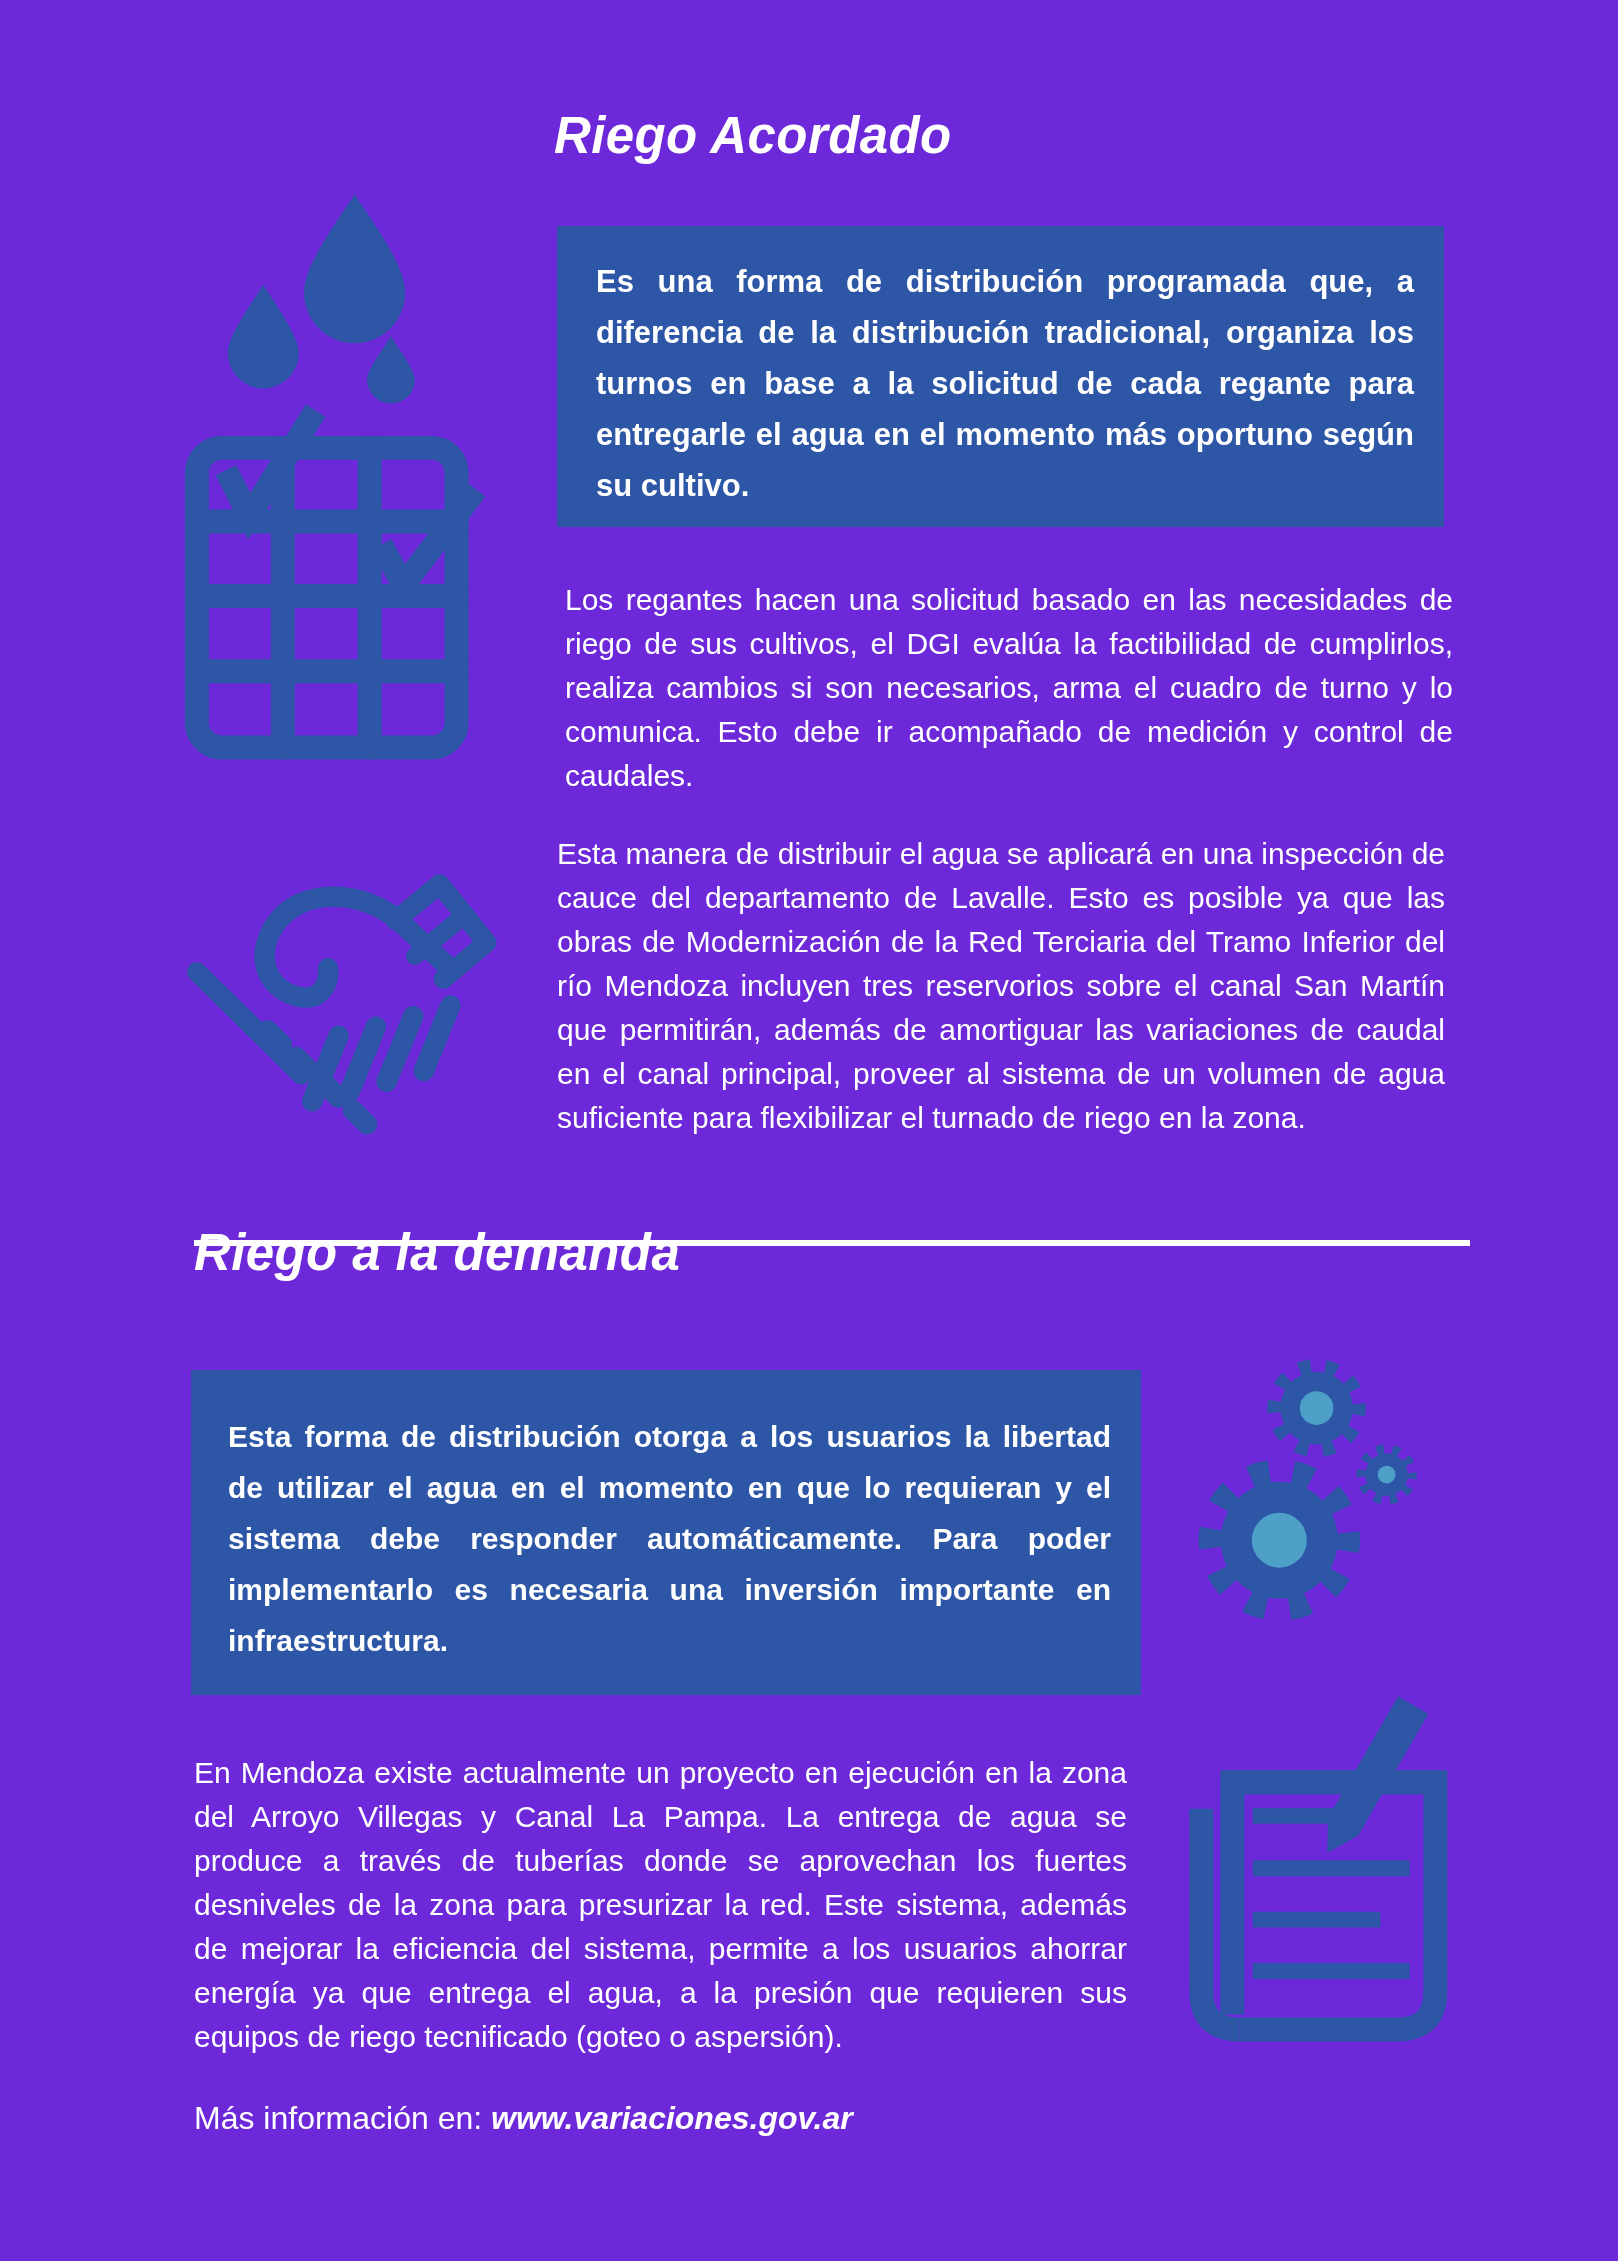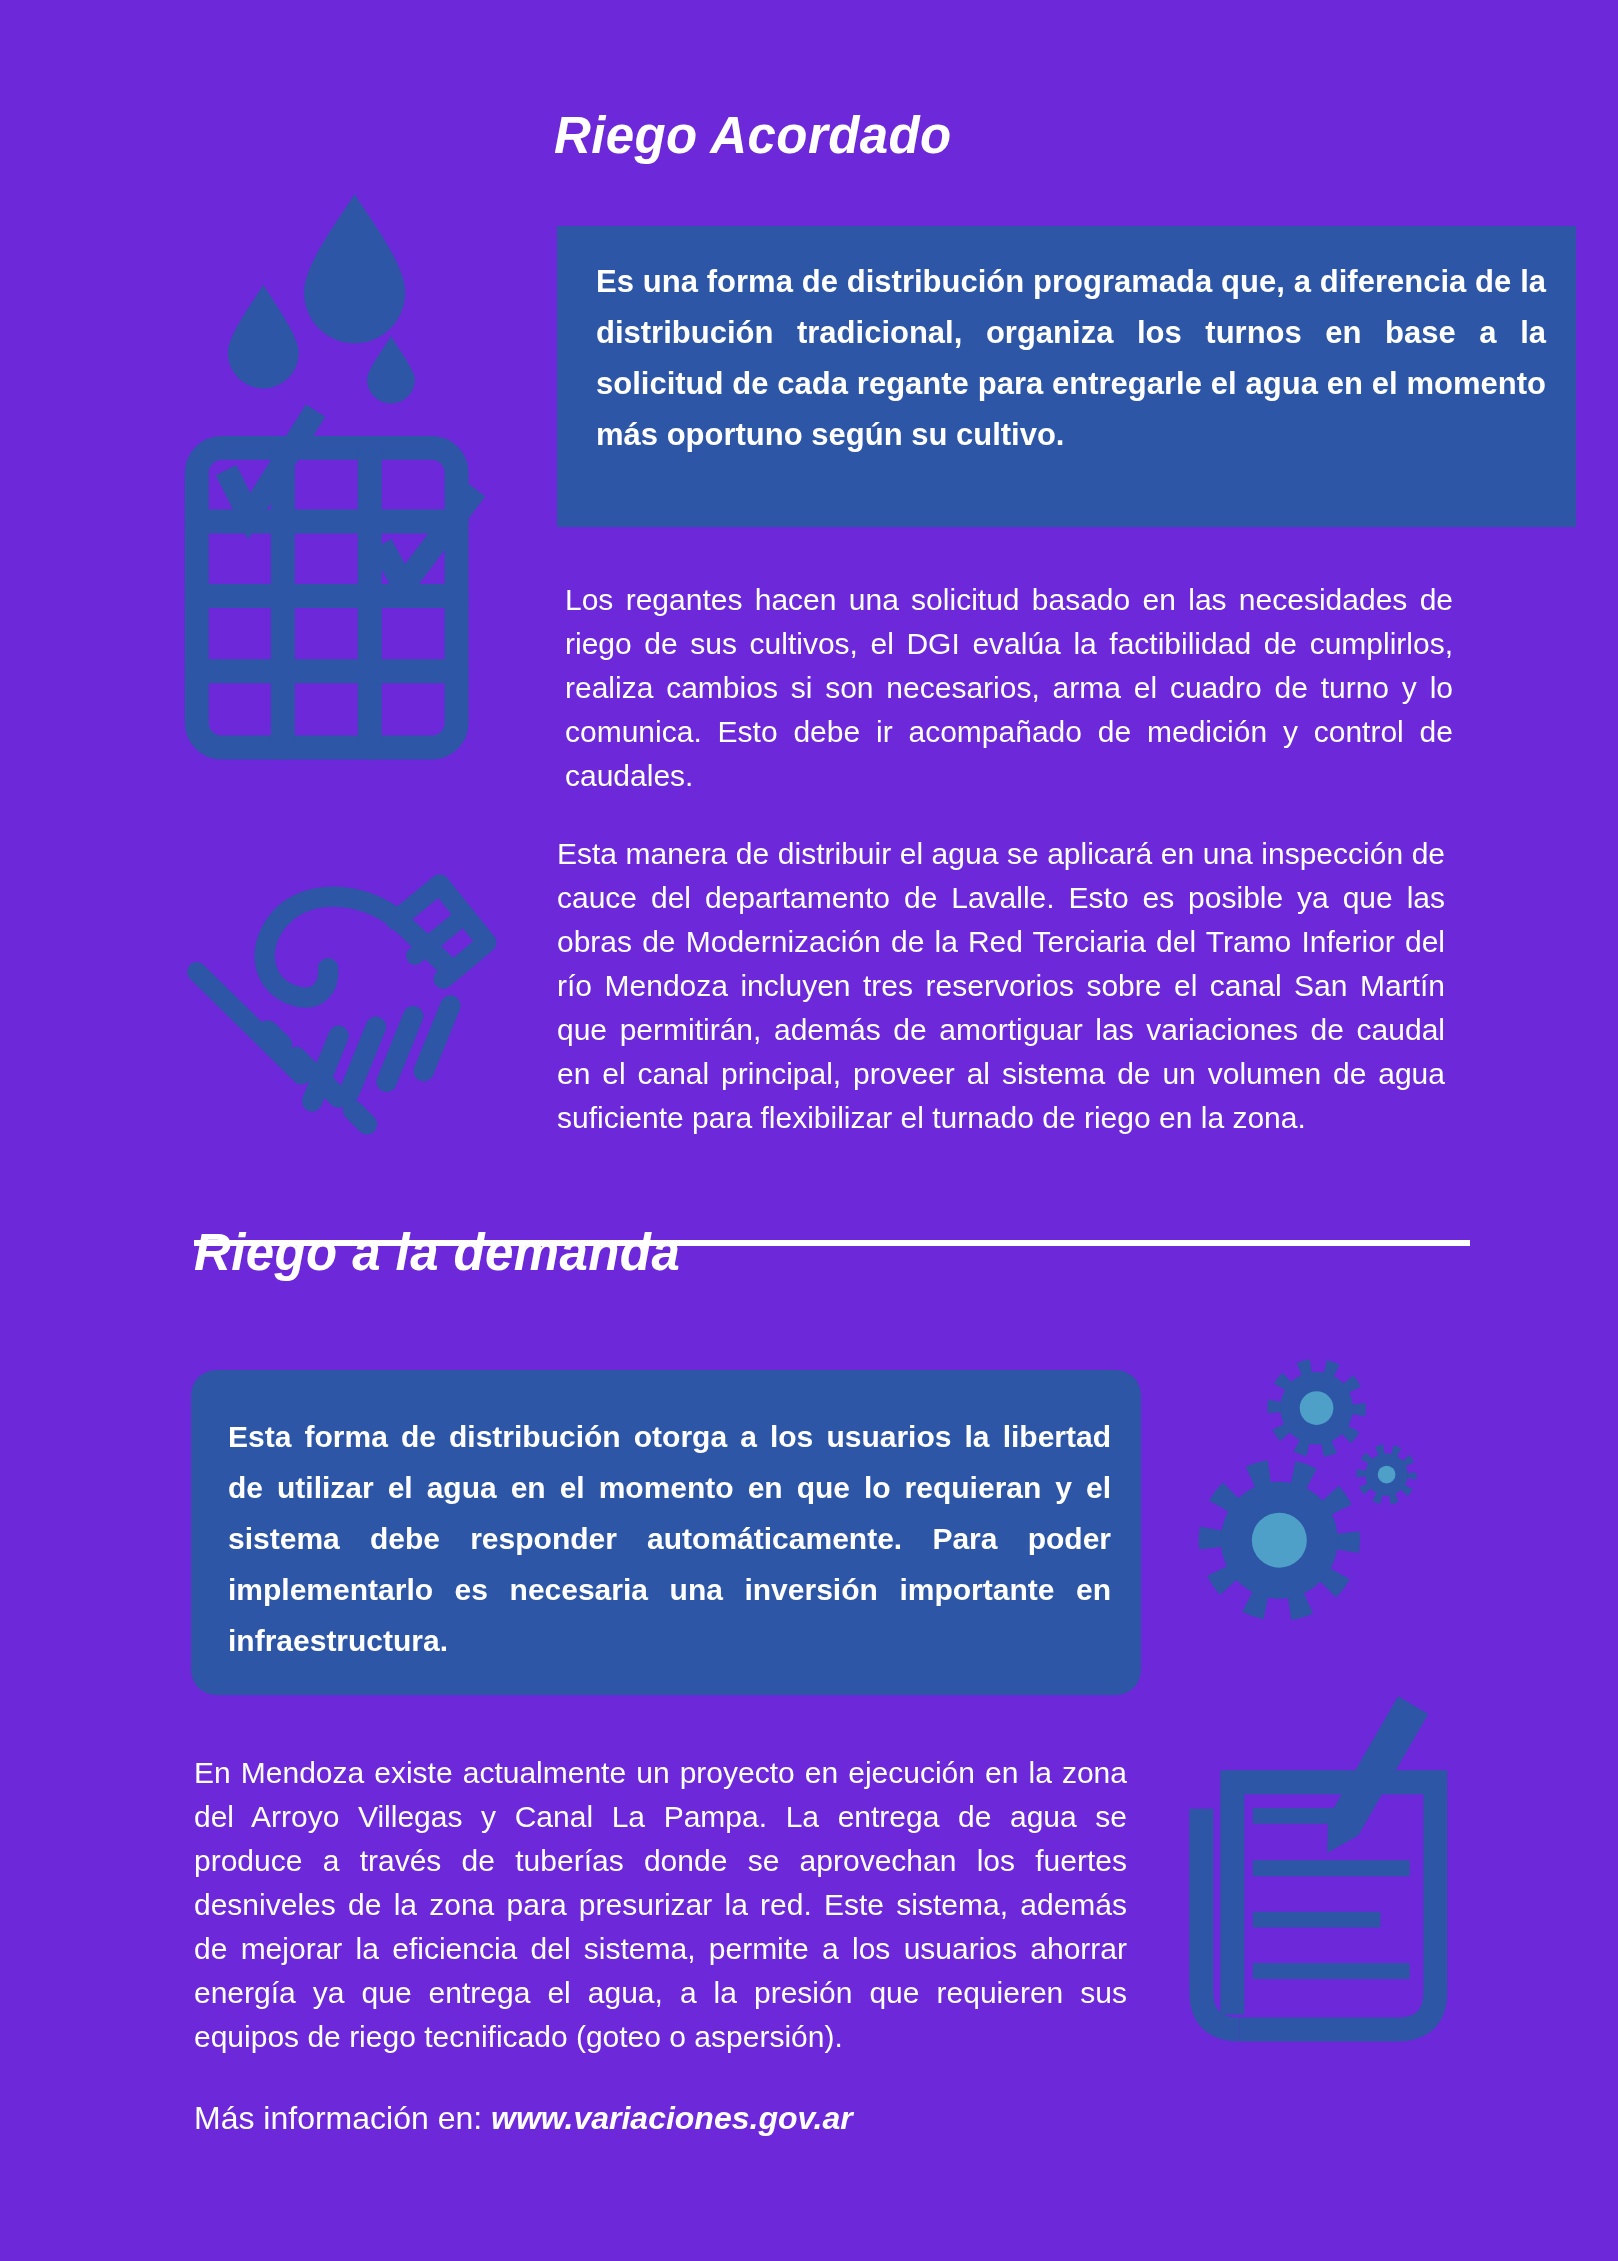--- a/index.html
+++ b/index.html
@@ -89,33 +89,33 @@
       <path class="stroke" style="stroke-linecap:butt;stroke-linejoin:miter" stroke-width="27" d="M1355,2040 V2246 Q1355,2289 1398,2289"></path>
       <path class="stroke" style="stroke-linecap:butt;stroke-linejoin:miter" stroke-width="27" d="M1390,2272 V2010 H1619 V2246 Q1619,2289 1576,2289 H1398"></path>
       <path class="stroke" style="stroke-linecap:butt" stroke-width="18" d="M1413,2048 H1505"></path>
       <path class="stroke" style="stroke-linecap:butt" stroke-width="18" d="M1413,2107 H1590"></path>
       <path class="stroke" style="stroke-linecap:butt" stroke-width="18" d="M1413,2165 H1557"></path>
       <path class="stroke" style="stroke-linecap:butt" stroke-width="18" d="M1413,2223 H1590"></path>
       <path class="fillblue" d="M1577,1913 L1611,1933 L1532,2070 L1497,2090 L1498,2050 Z"></path>
     </g>
   </svg>
 
-  <div class="abs hl-box" style="left:557px;top:226px;width:1019px;height:301px;padding:30px 30px 10px 39px;">
+  <div class="abs hl-box" style="left:557px;top:226px;width:887px;height:301px;padding:30px 30px 10px 39px;">
     <span>Es una forma de distribución programada que, a diferencia de la distribución tradicional, organiza los turnos en base a la solicitud de cada regante para entregarle el agua en el momento más opor­tuno según su cultivo.</span>
   </div>
 
   <p class="abs body-text" style="left:557px;top:570px;width:888px;margin:8px;">Los regantes hacen una solicitud basado en las necesidades de riego de sus cultivos, el DGI evalúa la factibilidad de cumplirlos, realiza cambios si son necesarios, arma el cuadro de turno y lo comunica. Esto debe ir acompañado de medición y control de caudales.</p>
 
   <p class="abs body-text" style="left:557px;top:832px;width:888px;margin:0;">Esta manera de distribuir el agua se aplicará en una inspección de cauce del departamento de Lavalle. Esto es posible ya que las obras de Modernización de la Red Terciaria del Tramo Inferior del río Mendoza incluyen tres reservorios sobre el canal San Martín que permitirán, además de amortiguar las variaciones de caudal en el canal principal, proveer al sistema de un volumen de agua suficiente para flexibilizar el turnado de riego en la zona.</p>
 
   <div class="abs divider" style="left:194px;top:1240px;width:1276px;"></div>
 
   <h2 class="abs" style="left:194px;top:1223px;">Riego a la demanda</h2>
 
-  <div class="abs hl-box" style="left:191px;top:1370px;width:950px;height:325px;padding:41px 30px 0 37px;font-size:30px;border-radius:25px;">
+  <div class="abs hl-box" style="left:191px;top:1370px;width:950px;height:325px;padding:41px 30px 0 37px;font-size:30px;">
     <span>Esta forma de distribución otorga a los usuarios la libertad de utilizar el agua en el momento en que lo requieran y el sistema debe responder automá­ticamente. Para poder implementarlo es necesaria una inversión importante en infraestructura.</span>
   </div>
 
   <p class="abs body-text" style="left:194px;top:1751px;width:933px;margin:0;">En Mendoza existe actualmente un proyecto en ejecución en la zona del Arroyo Villegas y Canal La Pampa. La entrega de agua se produce a través de tuberías donde se aprovechan los fuertes desniveles de la zona para presurizar la red. Este sistema, además de mejorar la eficiencia del sistema, permite a los usuarios ahorrar energía ya que entrega el agua, a la presión que requieren sus equipos de riego tecnificado (goteo o aspersión).</p>
 
   <div class="abs footer-line" style="left:194px;top:2100px;">
     <span>Más información en: </span><span class="url">www.variaciones.gov.ar</span>
   </div>
 
 </div>

